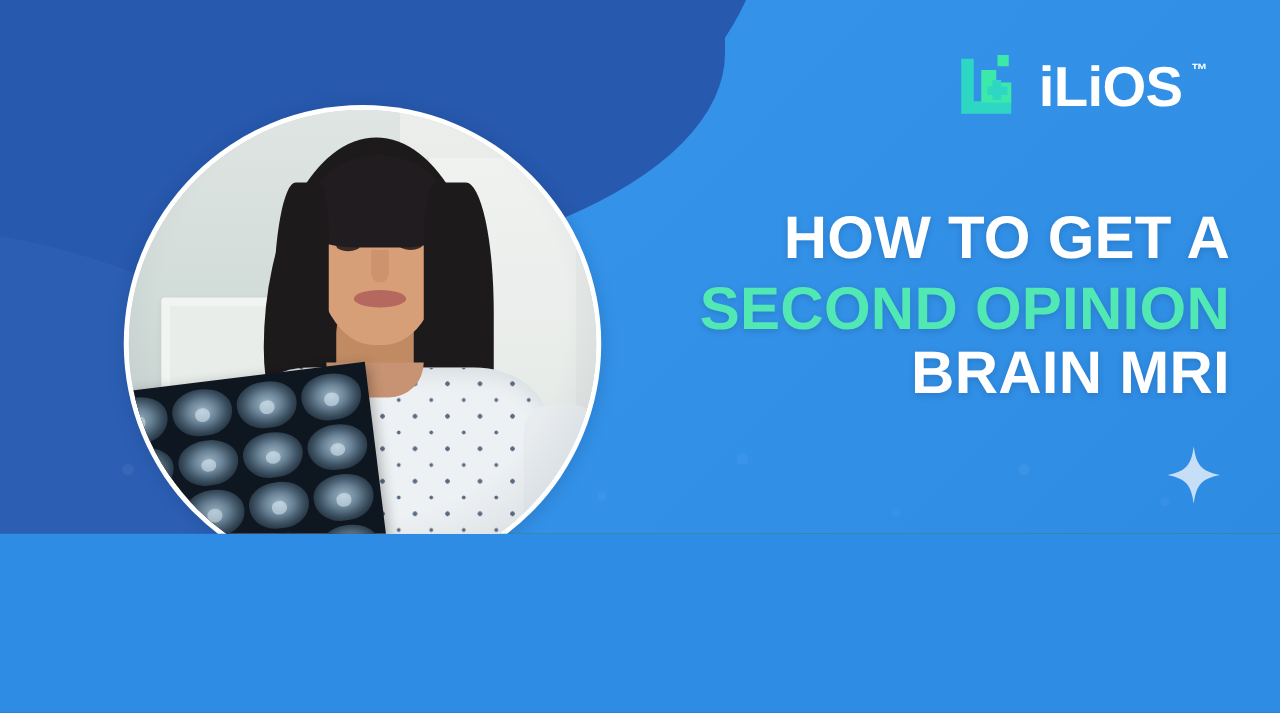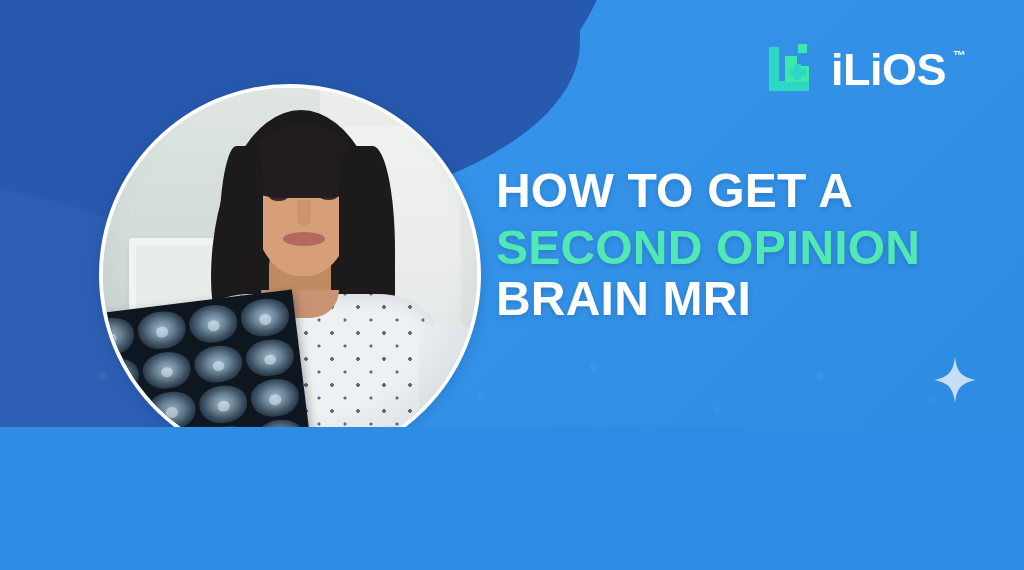--- a/index.html
+++ b/index.html
@@ -243,21 +243,21 @@
     font-size:13px; font-weight:700;
     color:#ffffff;
     letter-spacing:0;
   }
 
   
   .headline {
     position:absolute;
     left:496px; right:40px;
     top:166px;
-    text-align:left;
+    text-align:right;
   }
   .headline .line {
     font-weight:800;
     font-size:48px;
     line-height:1.06;
     letter-spacing:0.2px;
     text-transform:uppercase;
     white-space:nowrap;
     text-shadow:0 2px 5px rgba(18,48,92,.22);
   }

